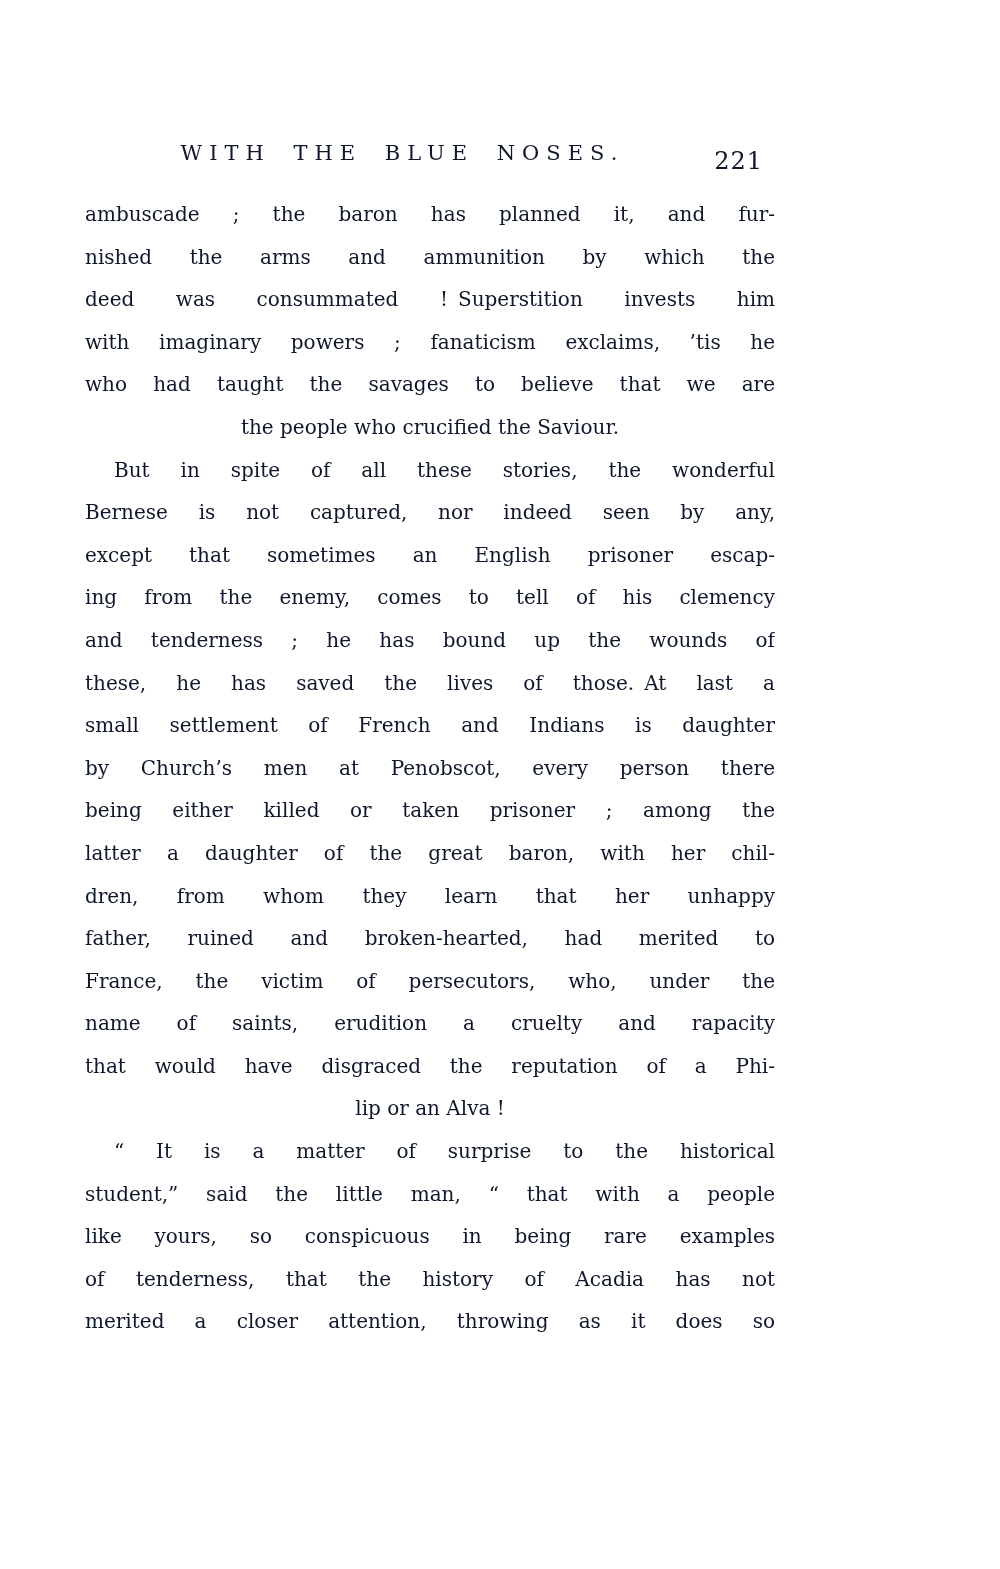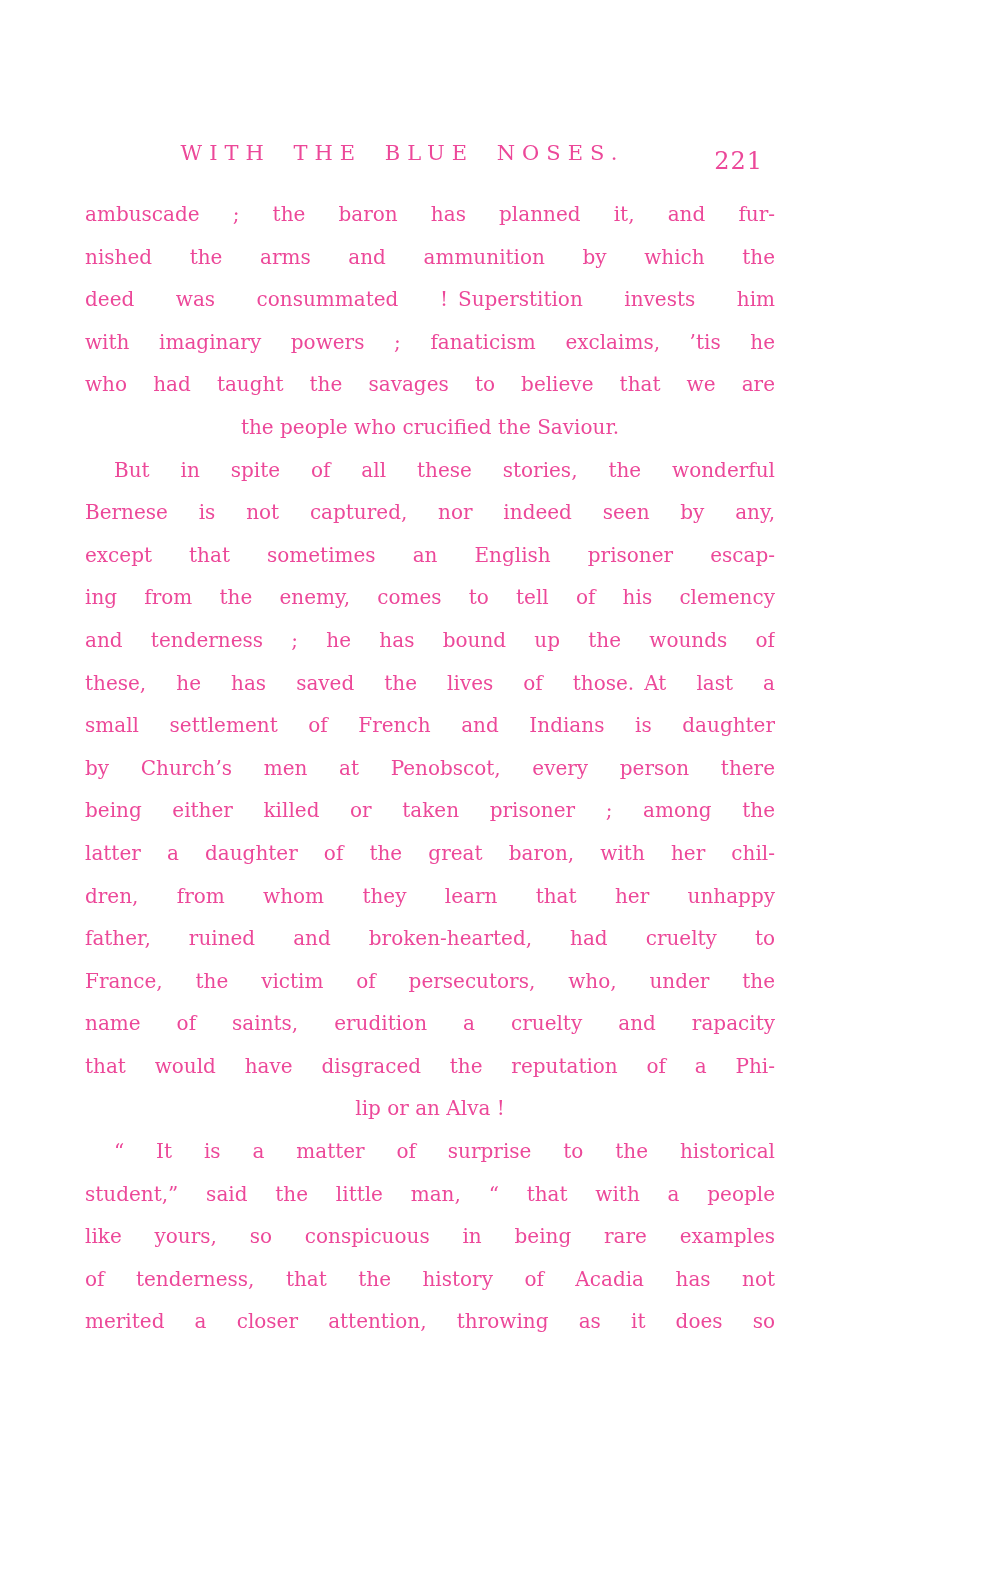--- a/index.html
+++ b/index.html
@@ -6,21 +6,21 @@
     margin: 0;
     padding: 0;
     background: #ffffff;
   }
   .page {
     position: relative;
     width: 1000px;
     height: 1569px;
     background: #ffffff;
     font-family: "DejaVu Serif", "Liberation Serif", serif;
-    color: #ec4899;
+    color: #0f172a;
     overflow: hidden;
   }
   .header {
     position: absolute;
     left: 85px;
     top: 138px;
     width: 690px;
     height: 34px;
   }
   .running-head {
@@ -89,21 +89,21 @@
         <div class="line">Bernese is not captured, nor indeed seen by any,</div>
         <div class="line">except that sometimes an English prisoner escap-</div>
         <div class="line">ing from the enemy, comes to tell of his clemency</div>
         <div class="line">and tenderness ; he has bound up the wounds of</div>
         <div class="line">these, he has saved the lives of those. At last a</div>
         <div class="line">small settlement of French and Indians is daughter</div>
         <div class="line">by Church’s men at Penobscot, every person there</div>
         <div class="line">being either killed or taken prisoner ; among the</div>
         <div class="line">latter a daughter of the great baron, with her chil-</div>
         <div class="line">dren, from whom they learn that her unhappy</div>
-        <div class="line">father, ruined and broken-hearted, had cruelty to</div>
+        <div class="line">father, ruined and broken-hearted, had merited to</div>
         <div class="line">France, the victim of persecutors, who, under the</div>
         <div class="line">name of saints, erudition a cruelty and rapacity</div>
         <div class="line">that would have disgraced the reputation of a Phi-</div>
         <div class="line flush">lip or an Alva !</div>
       </div>
       <div class="para indent">
         <div class="line">“ It is a matter of surprise to the historical</div>
         <div class="line">student,” said the little man, “ that with a people</div>
         <div class="line">like yours, so conspicuous in being rare examples</div>
         <div class="line">of tenderness, that the history of Acadia has not</div>

